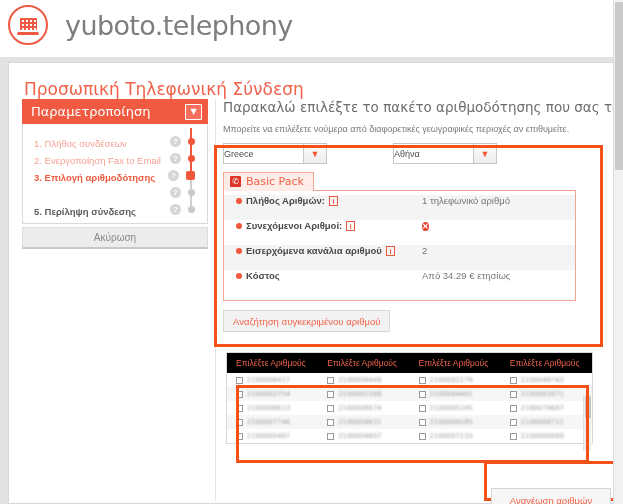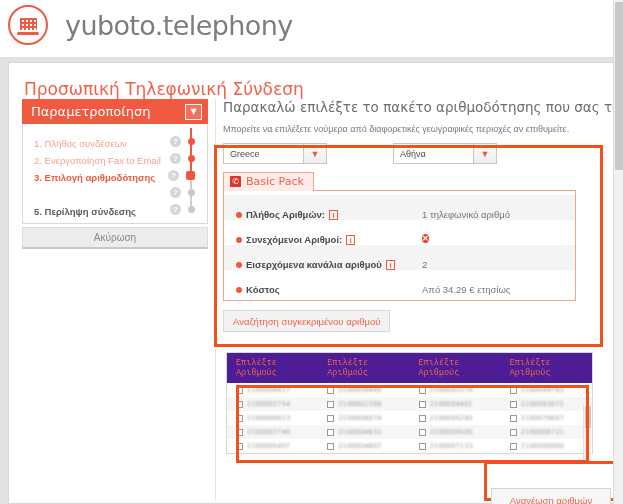--- a/index.html
+++ b/index.html
@@ -159,21 +159,20 @@
   }
 
   .select-row{
     display:flex; gap:66px; margin-bottom:8px;
   }
   .sel{
     width:104px; height:21px;
     border:1px solid #c6c6c6; background:#fff;
     display:flex; align-items:center; justify-content:space-between;
     font-size:9px; color:#4d4d4d;
-    padding-left:6px;
   }
   .sel .caret{
     width:23px; height:19px;
     background:linear-gradient(#fdfdfd,#ededed);
     border-left:1px solid #c6c6c6;
     display:flex; align-items:center; justify-content:center;
     color:#f0573c; font-size:9px;
   }
 
   
@@ -191,21 +190,21 @@
     color:#fff; font-size:8px; line-height:11px; text-align:center;
   }
   #pack-panel{
     border:1px solid #f3a391;
     margin-top:-1px;
     background:#fff;
     padding:4px 0 5px 0;
     width:353px;
   }
   .pack-row{
-    display:flex; align-items:flex-end;
+    display:flex; align-items:flex-start;
     height:25px;
     font-size:9.5px;
   }
   .pack-row.alt{ background:#f4f4f4; }
   .pack-label{
     width:198px; padding-left:12px;
     display:flex; align-items:center; gap:4px;
     color:#4a4a4a; font-weight:bold;
   }
   .bullet{ width:6px; height:6px; border-radius:50%; background:#f0573c; flex:none; }
@@ -229,22 +228,21 @@
     color:#f0624a; font-size:9.5px;
   }
 
   
   #numbers-panel{
     position:absolute; left:226px; top:352px; width:367px;
     border:1px solid #d9d9d9; background:#fff;
   }
   #num-head{
     display:flex; padding:5px 0 5px 0;
-    background:#4c1d95;
-    font-family:Liberation Mono, monospace;
+    background:#000000;
   }
   .num-col-head{
     width:91.75px; font-size:8.5px; color:#f0624a; padding-left:9px;
   }
   #num-body{
     position:relative;
   }
   .num-row{
     display:flex; height:14px; align-items:center;
   }

